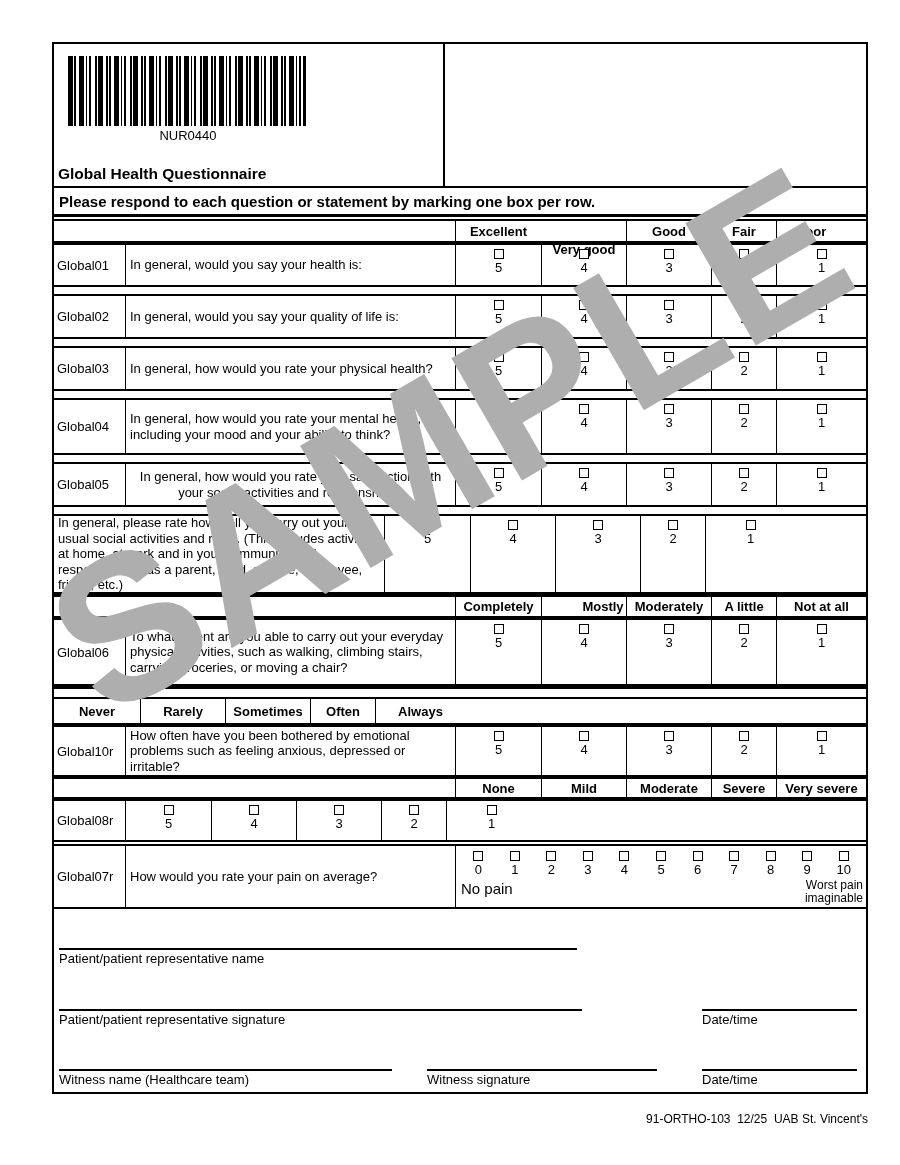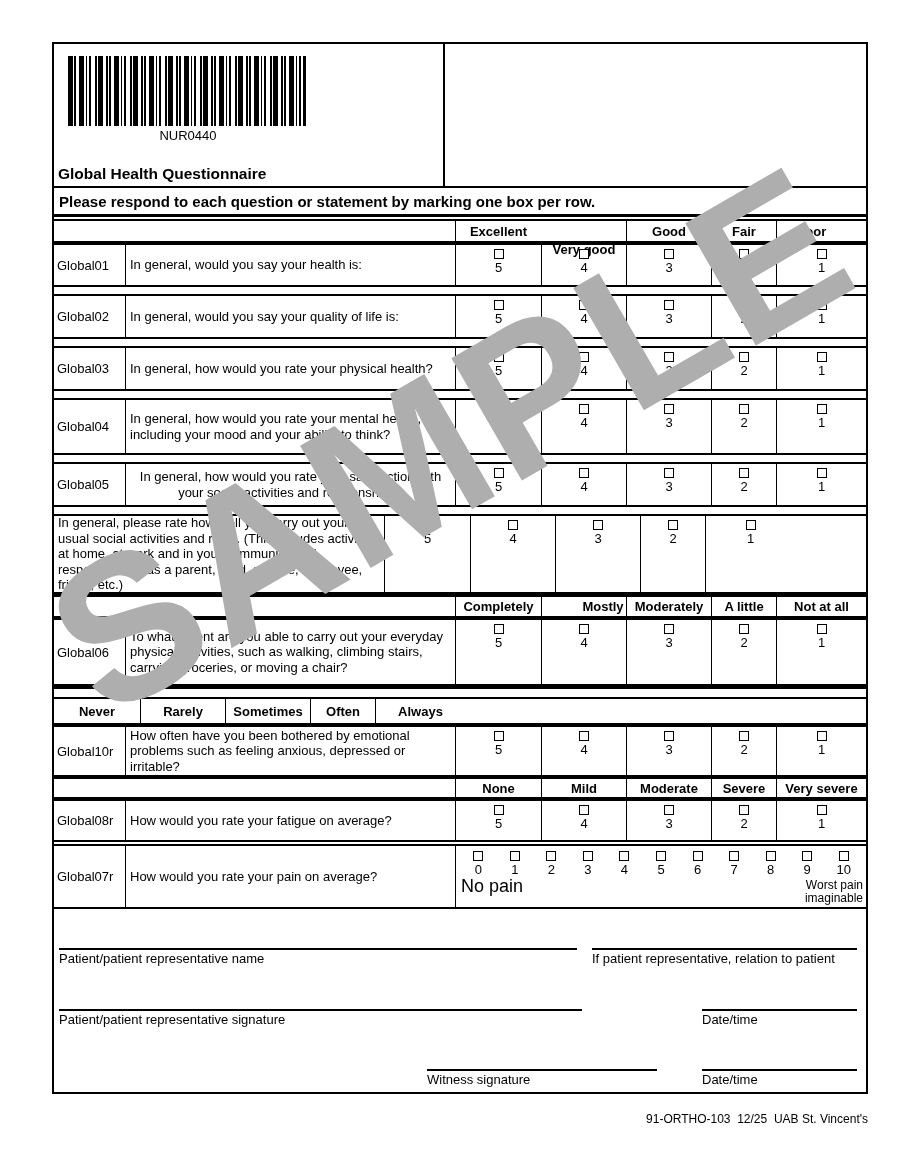--- a/index.html
+++ b/index.html
@@ -37,21 +37,21 @@
   .qtext{width:330px;display:flex;align-items:center;padding:2px 4px;font-size:13px;line-height:15.5px;}
   .hlead{width:401px;}
   .past7lead{display:flex;align-items:center;padding-left:5px;font-weight:bold;font-size:15px;}
   .hcell{display:flex;align-items:center;justify-content:center;font-weight:bold;font-size:13px;text-align:center;}
   .resp{display:flex;flex-direction:column;align-items:center;padding-top:4px;}
   .box{width:10px;height:10px;border:1.5px solid #000;background:#fff;margin-bottom:2px;}
   .val{font-size:13px;line-height:14px;}
   
   .painwide{width:411px;position:relative;display:flex;padding:5px 4px 0 4px;align-items:flex-start;}
   .painslot{flex:1;display:flex;flex-direction:column;align-items:center;}
-  .pain-min{position:absolute;left:5px;bottom:10px;font-size:18px;}
+  .pain-min{position:absolute;left:5px;bottom:10px;font-size:15px;}
   .pain-max{position:absolute;right:3px;bottom:2px;font-size:12px;line-height:13px;text-align:right;width:90px;}
   
   .sigarea{position:relative;height:183px;padding-left:46px;}
   .sigline{position:absolute;border-top:2px solid #000;font-size:13px;}
   .sigline span{display:block;padding-top:1px;}
   
   .footer{position:absolute;right:32px;top:1112px;font-size:12px;white-space:pre;}
   
   .watermark{position:absolute;left:-60px;top:325px;width:1020px;height:230px;line-height:230px;
     text-align:center;font-size:205px;font-weight:bold;letter-spacing:4px;color:#aeaeae;
@@ -300,21 +300,20 @@
       <div class="trow" style="height: 22px;">
         <div class="cell hlead"></div>
         <div class="cell hcell" style="width: 86px;">None</div>
         <div class="cell hcell" style="width: 85px;">Mild</div>
         <div class="cell hcell" style="width: 85px;">Moderate</div>
         <div class="cell hcell" style="width: 65px;">Severe</div>
         <div class="cell hcell" style="width: 90px;">Very severe</div>
       </div>
       <div class="trow" style="height: 43px;">
         <div class="cell label">Global08r</div>
-        <div class="cell qtext">How would you rate your fatigue on average?</div>
         <div class="cell resp" style="width: 86px;">
           <div class="box"></div>
           <div class="val">5</div>
         </div>
         <div class="cell resp" style="width: 85px;">
           <div class="box"></div>
           <div class="val">4</div>
         </div>
         <div class="cell resp" style="width: 85px;">
           <div class="box"></div>
@@ -381,29 +380,29 @@
           <div class="pain-min">No pain</div>
           <div class="pain-max">Worst pain imaginable</div>
         </div>
       </div>
     </div>
 
   <div class="sigarea">
     <div class="sigline" style="left:5px;top:39px;width:518px">
       <span>Patient/patient representative name</span>
     </div>
-    <div class="sigline" style="left:538px;top:39px;width:265px">
-      <span>If patient representative, relation to patient</span>
-    </div>
     <div class="sigline" style="left:5px;top:100px;width:523px">
       <span>Patient/patient representative signature</span>
     </div>
     <div class="sigline" style="left:648px;top:100px;width:155px">
       <span>Date/time</span>
     </div>
+    <div class="sigline" style="left:5px;top:160px;width:333px">
+      <span>Witness name (Healthcare team)</span>
+    </div>
     <div class="sigline" style="left:373px;top:160px;width:230px">
       <span>Witness signature</span>
     </div>
     <div class="sigline" style="left:648px;top:160px;width:155px">
       <span>Date/time</span>
     </div>
   </div>
 
 </div>
 

